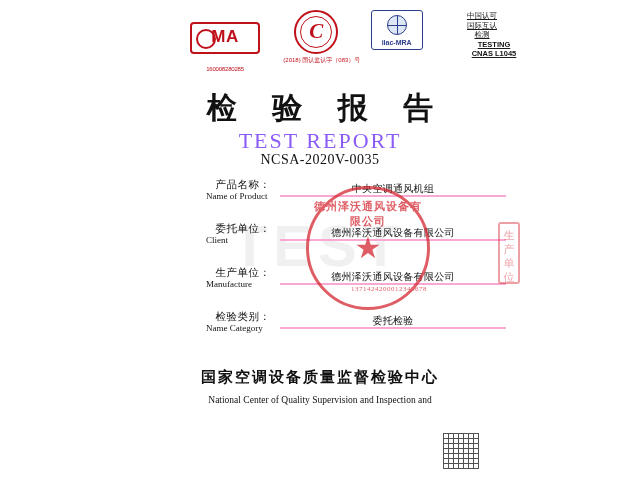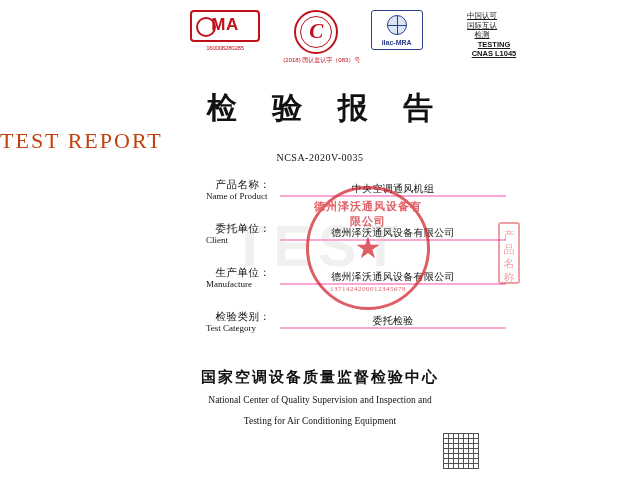--- a/index.html
+++ b/index.html
@@ -36,21 +36,21 @@
   }
   .mark {
     text-align: center;
     position: relative;
   }
 
   
   .mark-cma { width: 74px; }
   .cma-badge {
     width: 66px; height: 28px;
-    margin: 0 auto;
+    margin: 12px auto;
     border: 2px solid #c0111b;
     border-radius: 4px;
     color: #c0111b;
     font-family: "Liberation Sans", sans-serif;
     font-weight: bold;
     font-size: 17px;
     line-height: 26px;
     letter-spacing: 0.5px;
     position: relative;
     overflow: hidden;
@@ -199,31 +199,32 @@
     font-family: "Liberation Serif", serif;
     font-size: 30px;
     font-weight: bold;
     letter-spacing: 14px;
     text-indent: 14px;
     color: #111;
   }
   .title-en {
     position: absolute;
     top: 128px; left: 0; right: 0;
+    text-align: center;
     font-family: "Liberation Serif", serif;
     font-size: 22px;
     letter-spacing: 2px;
-    color: #c2410c;
+    color: #8b5cf6;
   }
   .report-no {
     position: absolute;
     top: 152px; left: 0; right: 0;
     text-align: center;
     font-family: "Liberation Serif", serif;
-    font-size: 10px;
+    font-size: 14px;
     letter-spacing: 0.5px;
     color: #111;
   }
 
   
   .fields {
     position: absolute;
     top: 178px;
     left: 206px;
     width: 300px;
@@ -315,21 +316,21 @@
     text-align: center;
     color: #d4202a;
     font-family: "Liberation Serif", serif;
     font-size: 11px;
     font-weight: bold;
     letter-spacing: 1px;
   }
   .stamp-main .arc-bottom {
     position: absolute;
     left: 0; right: 0; bottom: 14px;
-    text-align: center;
+    text-align: right;
     color: #d4202a;
     font-family: "Liberation Serif", serif;
     font-size: 7px;
     letter-spacing: 0.5px;
   }
   .stamp-side {
     position: absolute;
     left: 498px;
     top: 222px;
     width: 22px;
@@ -453,38 +454,37 @@
         <div class="lab-en">Manufacture</div>
       </div>
       <div class="value-wrap">
         <span class="value">德州泽沃通风设备有限公司</span>
       </div>
     </div>
 
     <div class="field">
       <div class="labels">
         <div class="lab-cn">检验类别：</div>
-        <div class="lab-en">Test Category</div>
+        <div class="lab-en">Name Category</div>
       </div>
       <div class="value-wrap">
         <span class="value">委托检验</span>
       </div>
     </div>
 
   </div>
 
   <div class="stamp-main">
     <div class="arc-top">德州泽沃通风设备有限公司</div>
     <div class="star">★</div>
     <div class="arc-bottom">1371424200012345678</div>
   </div>
 
-  <div class="stamp-side">产品名称</div>
+  <div class="stamp-side">生产单位</div>
 
   <div class="footer">
     <div class="f-cn">国家空调设备质量监督检验中心</div>
     <div class="f-en">National Center of Quality Supervision and Inspection and</div>
-    <div class="f-en">Testing for Air Conditioning Equipment</div>
   </div>
 
   <div class="qr"></div>
 
 </div>
 
 </body></html>

